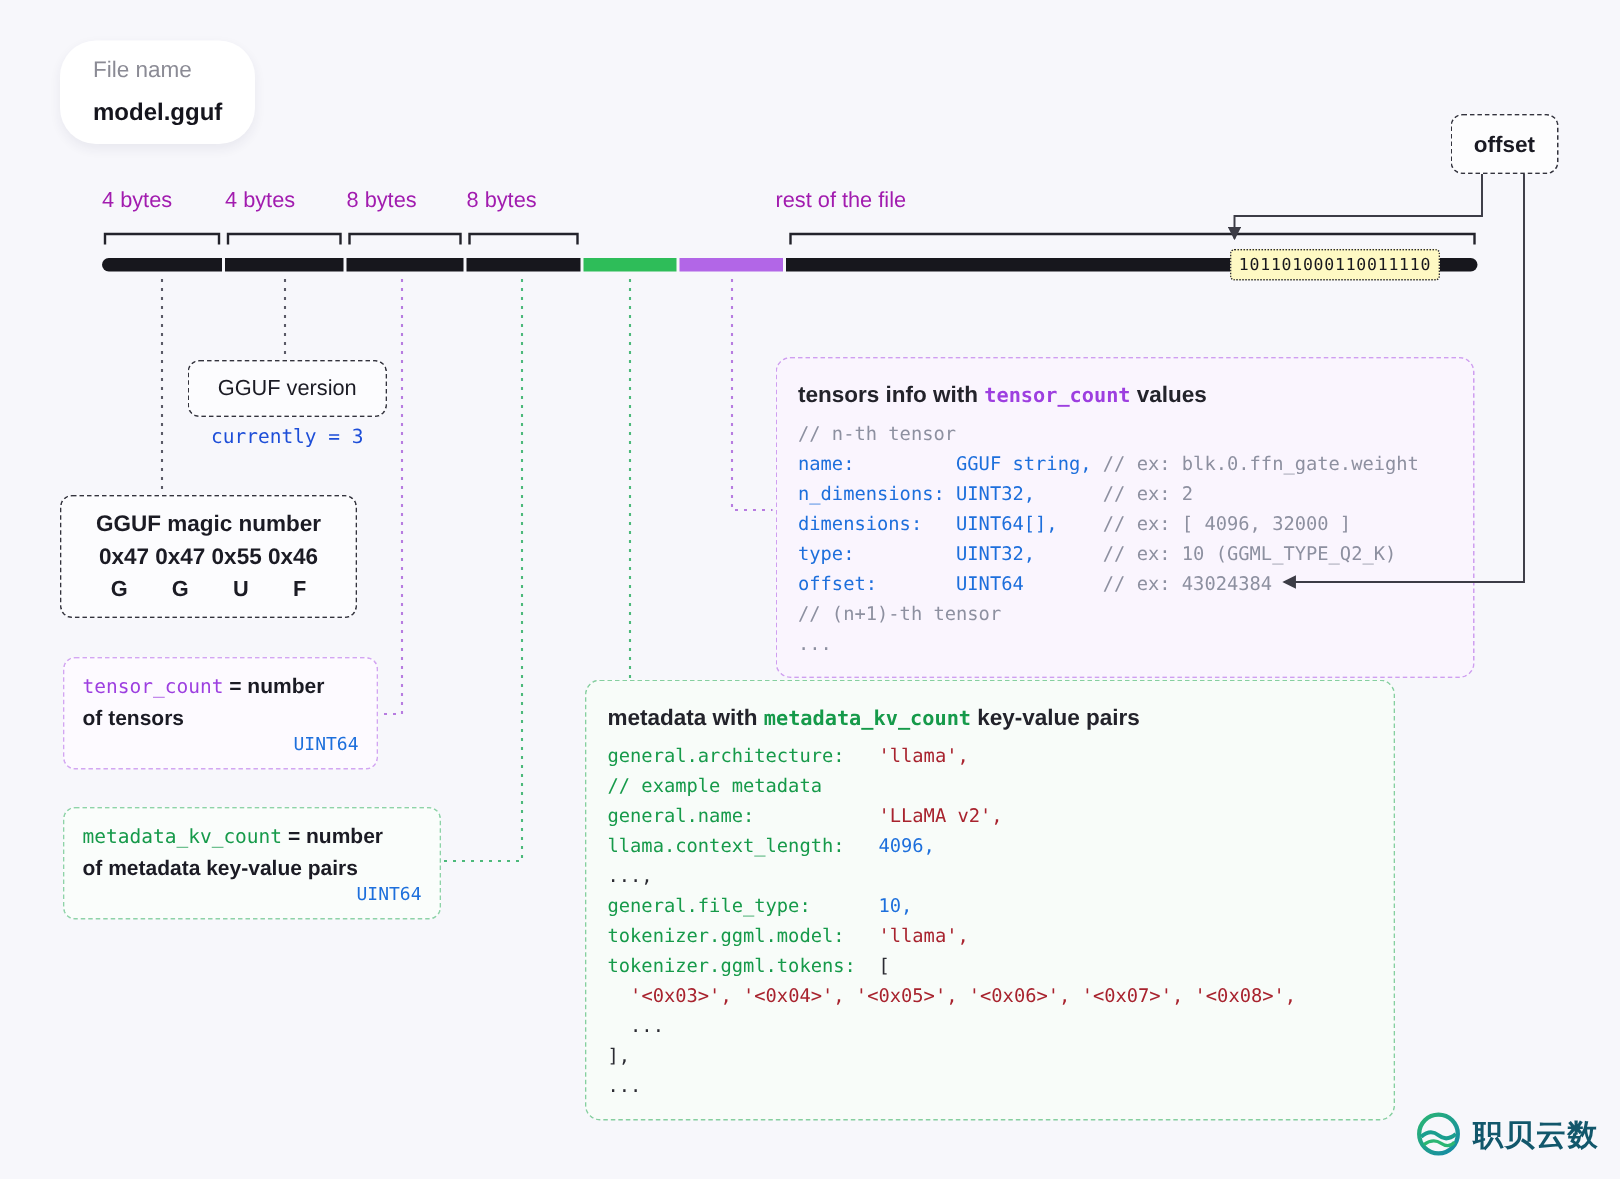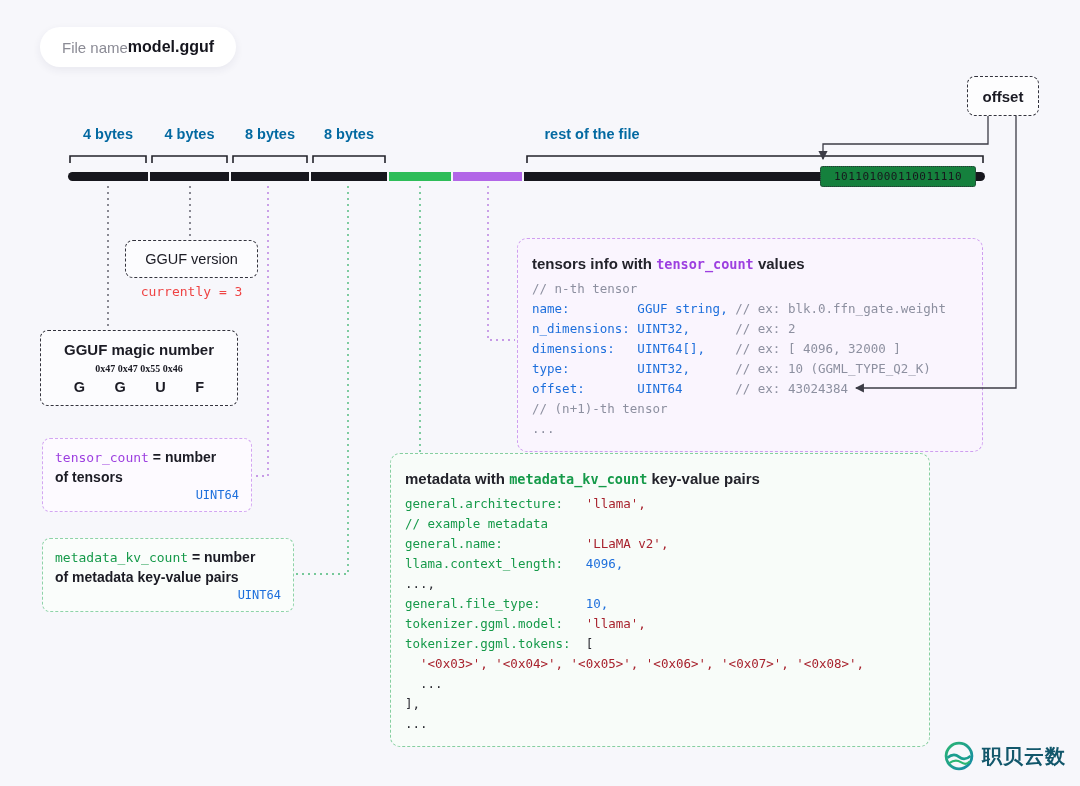--- a/index.html
+++ b/index.html
@@ -4,63 +4,63 @@
 <style>
   * { margin:0; padding:0; box-sizing:border-box; }
   html,body { width:1080px; height:786px; overflow:hidden; }
   body { font-family:"Liberation Sans","DejaVu Sans",sans-serif; background:#f7f7fb; position:relative; }
   .canvas { position:absolute; inset:0; width:1080px; height:786px; background:#f7f7fb; }
 
   .mono { font-family:"DejaVu Sans Mono",monospace; }
 
   
   .file-pill { position:absolute; left:40px; top:27px; background:#ffffff; border-radius:24px;
-    padding:11px 22px; display:flex; align-items:center; gap:0; box-shadow:0 3px 8px rgba(40,40,80,.07); }
+    padding:11px 22px; display:flex; align-items:flex-start; gap:12px; box-shadow:0 3px 8px rgba(40,40,80,.07);flex-direction:column; }
   .file-pill .lab { color:#8b8b95; font-size:15px; }
   .file-pill .val { color:#15151d; font-size:16px; font-weight:700; }
 
   
   .offset-box { position:absolute; left:967px; top:76px; width:72px; height:40px;
     border:1.6px dashed #33333d; border-radius:8px; background:rgba(255,255,255,.7);
     display:flex; align-items:center; justify-content:center; font-weight:700; font-size:15px; color:#1b1b24; }
 
   
   .seg { position:absolute; top:172px; height:9px; }
   .seg.black { background:#17171d; }
   .s1 { left:68px; width:80px; border-radius:5px 0 0 5px; }
   .s2 { left:150px; width:79px; }
   .s3 { left:231px; width:78px; }
   .s4 { left:311px; width:76px; }
   .s5 { left:389px; width:62px; background:#2ebd59; }
   .s6 { left:453px; width:69px; background:#b266e7; }
   .s7 { left:524px; width:461px; border-radius:0 5px 5px 0; }
 
-  .bar-label { position:absolute; top:126px; text-align:center; font-weight:700; font-size:14.5px; color:#0369a1; }
+  .bar-label { position:absolute; top:126px; text-align:left; font-weight:400; font-size:14.5px; color:#a21caf; }
   .bl1 { left:68px; width:80px; } .bl2 { left:150px; width:79px; }
   .bl3 { left:231px; width:78px; } .bl4 { left:311px; width:76px; }
   .bl5 { left:517px; width:150px; }
 
-  .binary-box { position:absolute; left:820px; top:166px; width:156px; height:21px; background:#15803d;
+  .binary-box { position:absolute; left:820px; top:166px; width:140px; height:21px; background:#fef9c3;
     border:1.5px dotted #2c2c35; border-radius:3px; display:flex; align-items:center; justify-content:center;
     font-size:11px; letter-spacing:.5px; color:#17171d; z-index:3; }
 
   
   .note { position:absolute; border-radius:8px; z-index:2; }
   .dark-note { border:1.6px dashed #33333d; background:rgba(255,255,255,.65); }
   .purple-note { border:1.4px dashed #d3a6f2; background:#fdfaff; }
   .green-note  { border:1.4px dashed #8ed3a8; background:#fafdfb; }
 
   .version-box { left:125px; top:240px; width:133px; height:38px; display:flex; align-items:center; justify-content:center;
     font-weight:400; font-size:14.5px; color:#1b1b24; }
   .currently { position:absolute; left:125px; top:284px; width:133px; text-align:center;
-    font-family:"DejaVu Sans Mono",monospace; font-size:13px; color:#ef4444; }
+    font-family:"DejaVu Sans Mono",monospace; font-size:13px; color:#1d4ed8; }
 
   .magic-box { left:40px; top:330px; width:198px; padding:10px 8px; text-align:center; color:#1b1b24; }
   .magic-box .mt { font-weight:700; font-size:15px; margin-bottom:5px; }
-  .magic-box .mh { font-weight:700; font-size:10px; margin-bottom:5px;font-family:Liberation Serif, serif; }
+  .magic-box .mh { font-weight:700; font-size:15px; margin-bottom:5px; }
   .magic-letters { display:flex; justify-content:space-around; width:160px; margin:0 auto; font-weight:700; font-size:14.5px; }
 
   .count-note { padding:9px 12px; color:#1b1b24; }
   .tc-note { left:42px; top:438px; width:210px; }
   .mkv-note { left:42px; top:538px; width:252px; }
   .count-note .l1 { font-size:13.5px; line-height:19px; white-space:pre; }
   .count-note .l1 .cname { font-family:"DejaVu Sans Mono",monospace; font-size:13px; }
   .cname.purple-t { color:#9d3fe0; }
   .cname.green-t { color:#169a4a; }
   .count-note .l1 .eq { font-weight:700; font-size:14px; color:#1b1b24;text-align:right; }

